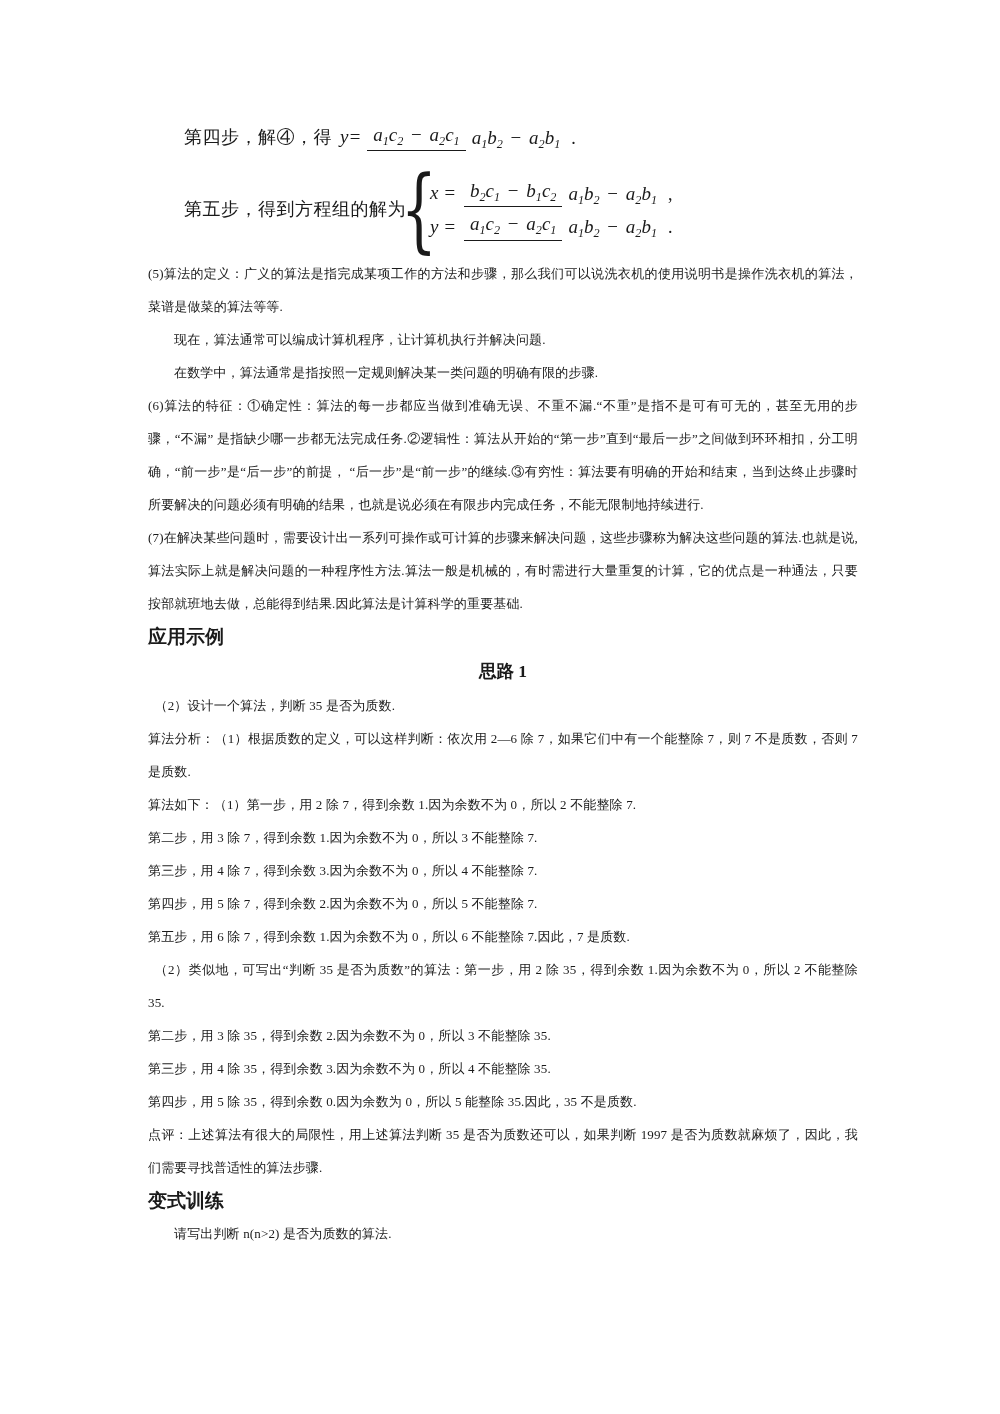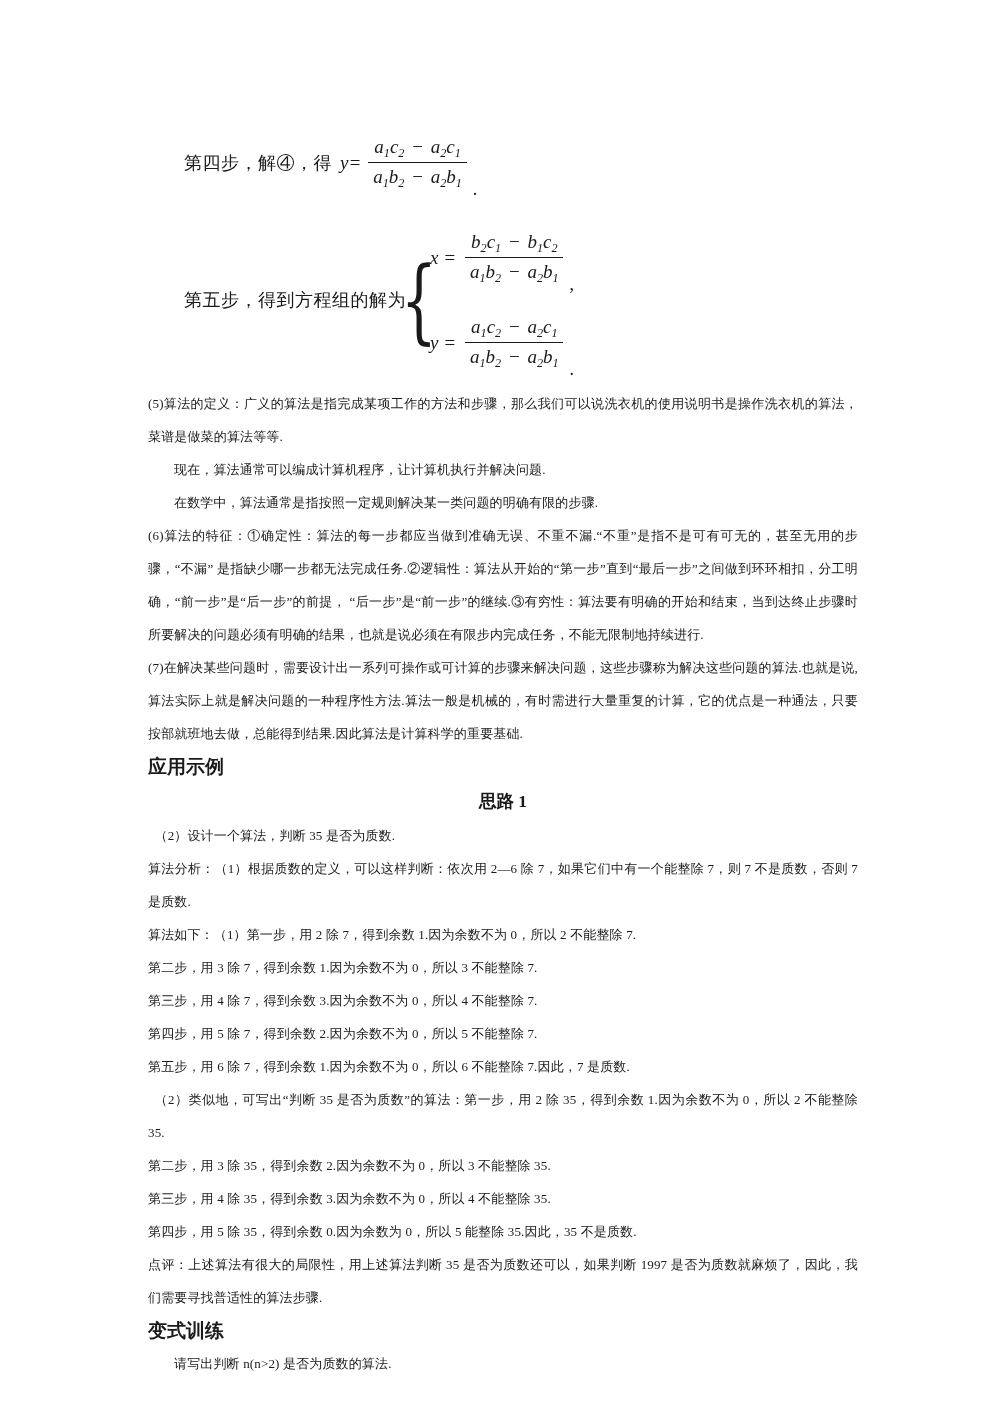--- a/index.html
+++ b/index.html
@@ -45,26 +45,26 @@
     letter-spacing: .5px;
   }
   .mvar {
     font-family: "Liberation Serif", serif;
     font-style: italic;
     font-size: 19px;
     padding: 0 4px 0 8px;
   }
   .frac {
     display: inline-flex;
-    flex-direction: column;
+    flex-direction: row;
     align-items: center;
     vertical-align: middle;
     font-style: italic;
     font-size: 19px;
-    margin: 12px 2px;
+    margin: 0 2px;
   }
   .frac .num {
     padding: 0 6px 2px 6px;
     border-bottom: 1.3px solid #1a1a1a;
     white-space: nowrap;
   }
   .frac .den {
     padding: 3px 6px 0 6px;
     white-space: nowrap;
   }

